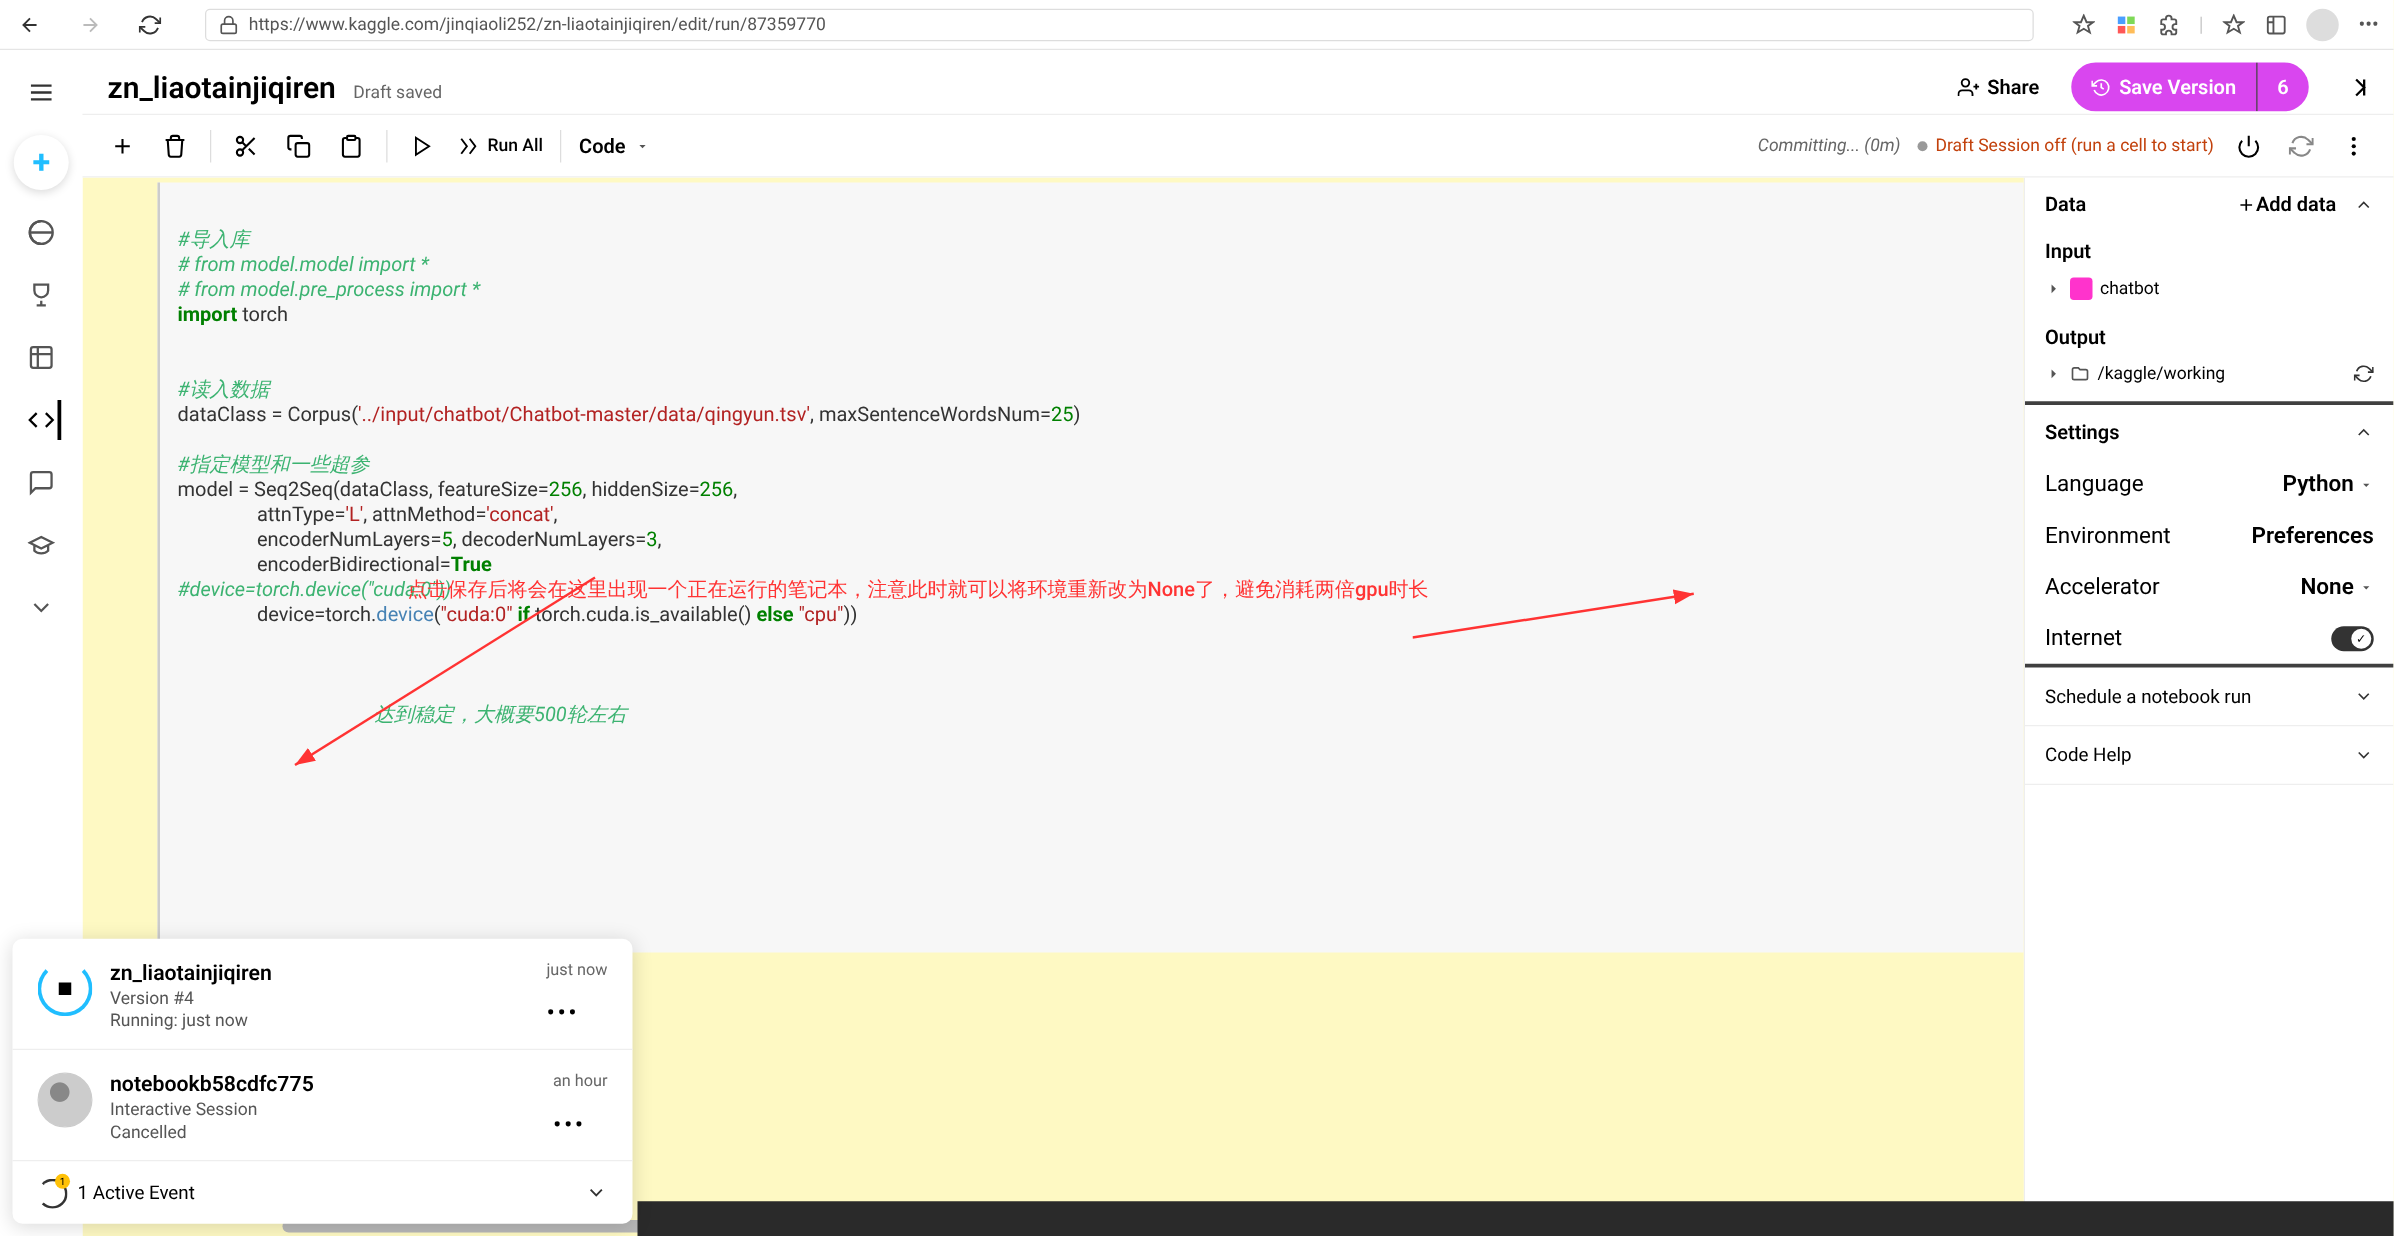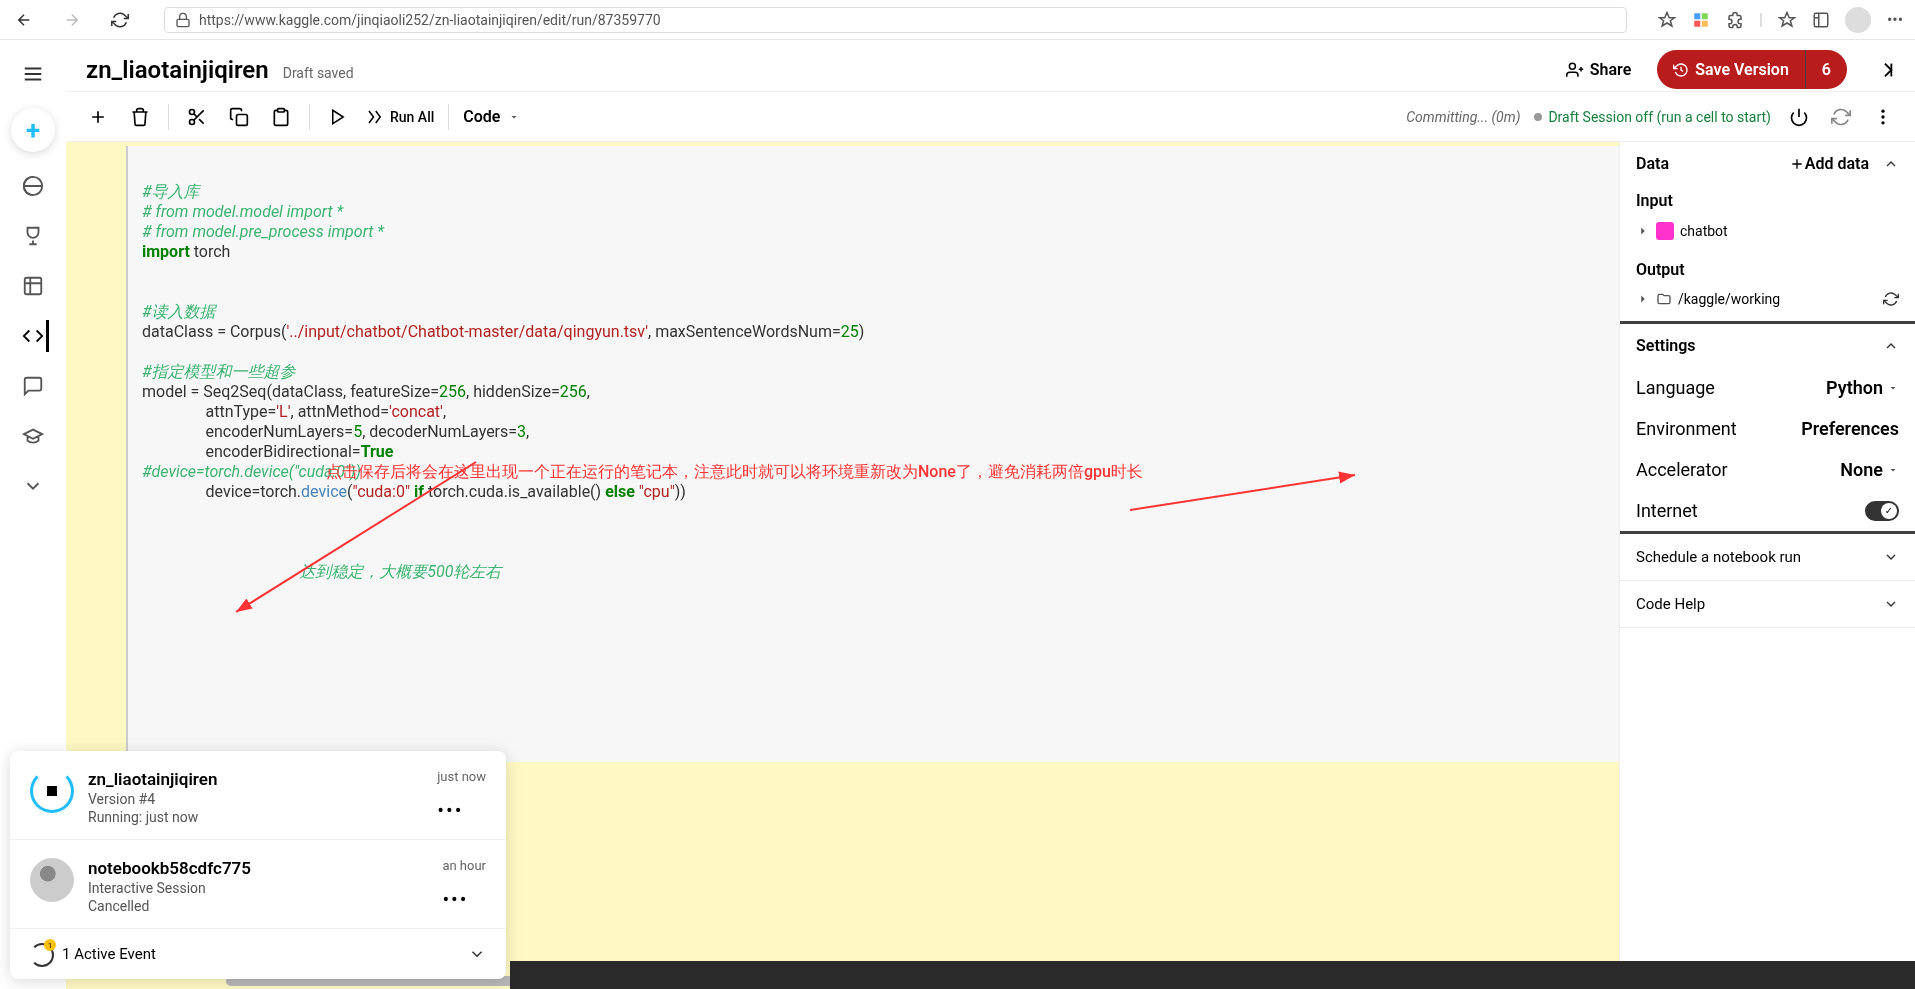--- a/index.html
+++ b/index.html
@@ -28,33 +28,33 @@
 
 .header { padding: 10px 20px 2px; display: flex; align-items: center; justify-content: space-between; border-bottom: 1px solid #eee; }
 .header-left { display: flex; flex-direction: column; gap: 4px; }
 .title-row { display: flex; align-items: baseline; gap: 14px; }
 .title-row h1 { font-size: 24px; font-weight: 600; }
 .draft-status { color: #666; font-size: 14px; }
 .menu-row { display: flex; gap: 20px; font-size: 14px; color: #333; padding: 6px 0; }
 .menu-row span { cursor: pointer; }
 .header-right { display: flex; align-items: center; gap: 26px; }
 .share-btn { display: flex; align-items: center; gap: 6px; font-weight: 600; cursor: pointer; }
-.save-version { display: flex; align-items: center; background: #b91c1c; color: #fff; border-radius: 22px; overflow: hidden; }
+.save-version { display: flex; align-items: center; background: #d946ef; color: #fff; border-radius: 22px; overflow: hidden; }
 .save-version .sv-label { display: flex; align-items: center; gap: 6px; padding: 10px 16px; font-weight: 600; }
 .save-version .sv-count { border-left: 1px solid #444; padding: 10px 16px; font-weight: 600; }
 .sidebar-toggle { display: flex; align-items: center; cursor: pointer; }
 
 
 .toolbar { height: 50px; display: flex; align-items: center; padding: 0 18px; border-bottom: 1px solid #eee; gap: 14px; }
 .toolbar .sep { width: 1px; height: 26px; background: #ddd; }
 .toolbar .tb-icon { width: 28px; height: 28px; display: flex; align-items: center; justify-content: center; cursor: pointer; }
 .toolbar .run-all { display: flex; align-items: center; gap: 6px; font-size: 14px; font-weight: 500; cursor: pointer; }
 .toolbar .code-dropdown { display: flex; align-items: center; gap: 8px; font-weight: 600; cursor: pointer; }
 .toolbar .status-text { margin-left: auto; color: #666; font-size: 14px; font-style: italic; }
-.toolbar .session-status { color: #15803d; font-size: 14px; display: flex; align-items: center; gap: 6px; }
+.toolbar .session-status { color: #c2410c; font-size: 14px; display: flex; align-items: center; gap: 6px; }
 .toolbar .session-status .dot { width: 8px; height: 8px; border-radius: 50%; background: #999; }
 
 
 .editor-row { flex: 1; display: flex; overflow: hidden; }
 .editor-area { flex: 1; position: relative; background: #fef9c3; overflow: hidden; }
 .code-cell { margin: 4px 0 0 60px; background: #f7f7f7; border-left: 2px solid #ccc; padding: 36px 20px 180px 14px; font-family: "Courier New", monospace; font-size: 16px; line-height: 20px; color: #333; position: relative; }
 .code-cell .line { white-space: pre; }
 .c-comment { color: #3cb371; font-style: italic; }
 .c-keyword { color: #008000; font-weight: bold; }
 .c-string { color: #b22222; }

